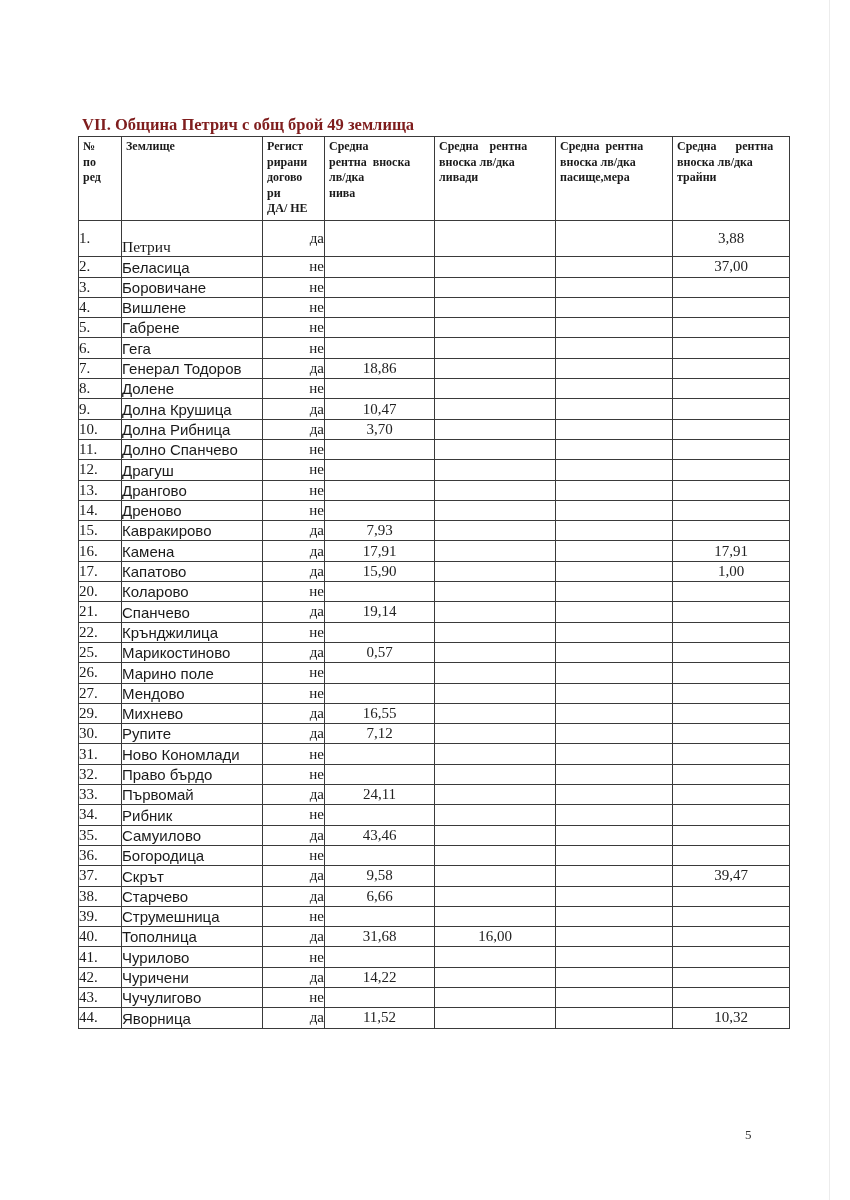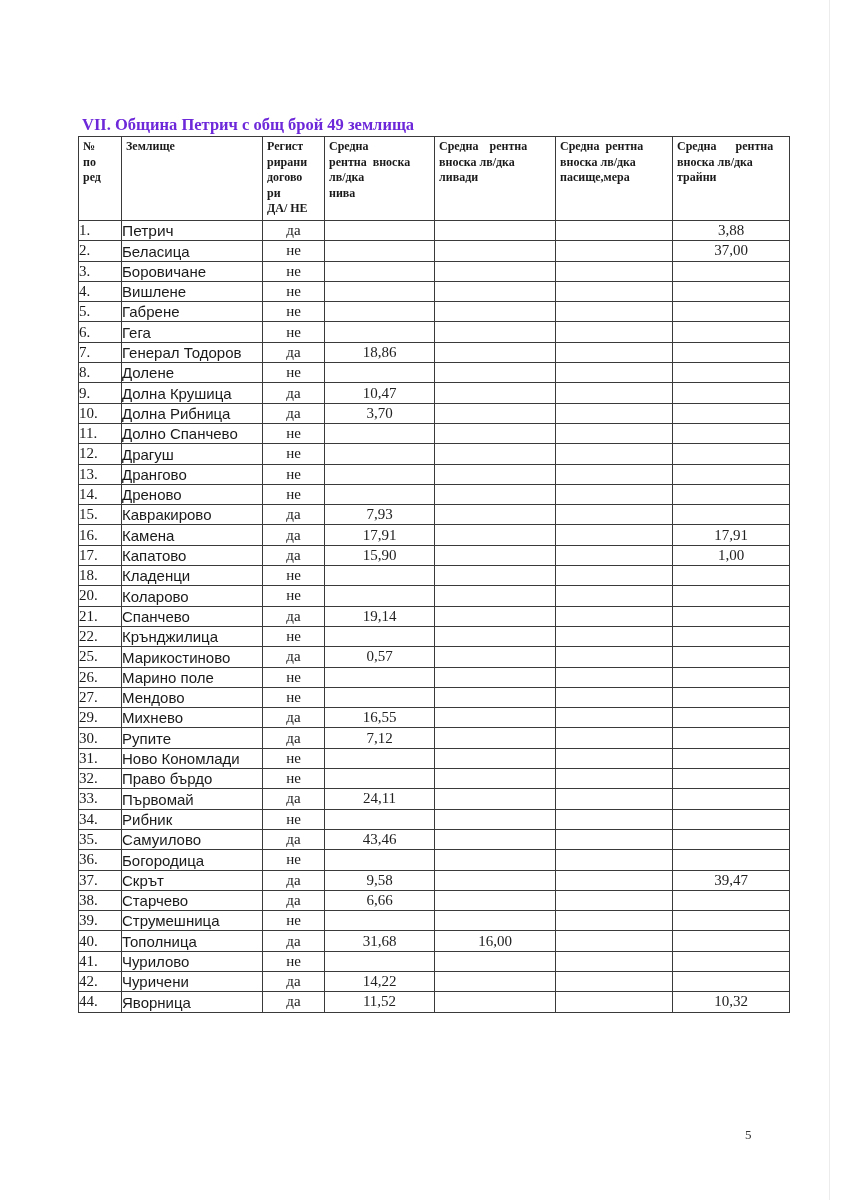--- a/index.html
+++ b/index.html
@@ -25,21 +25,21 @@
   }
   .title {
     position: absolute;
     left: 82px;
     top: 116px;
     font-family: "Liberation Serif", serif;
     font-weight: bold;
     font-size: 16.5px;
     line-height: 18px;
     white-space: nowrap;
-    color: #6d28d9;
+    color: #7f1d1d;
   }
   table.grid {
     position: absolute;
     left: 78px;
     top: 136px;
     border-collapse: collapse;
     table-layout: fixed;
     width: 711px;
   }
   table.grid td, table.grid th {
@@ -74,29 +74,29 @@
   }
   td.c-name {
     font-family: "Liberation Sans", sans-serif;
     font-size: 13.5px;
     padding-left: 6px;
     padding-top: 2px;
     line-height: 17px;
     vertical-align: bottom;
   }
   td.c-name.serif-name {
-    font-family: Liberation Sans, sans-serif;
+    font-family: Liberation Serif, serif;
     font-size: 15.5px;
     vertical-align: middle;
-    padding-top: 0;
+    padding-top: 16px;
   }
   td.c-reg {
     font-family: "Liberation Serif", serif;
     font-size: 14.5px;
-    text-align: center;
+    text-align: right;
   }
   td.c-val {
     font-family: "Liberation Serif", serif;
     font-size: 15px;
     text-align: center;
     color: #222;
   }
   .page-number {
     position: absolute;
     left: 745px;
@@ -309,29 +309,20 @@
       <tr>
         <td class="c-num">17.</td>
         <td class="c-name">Капатово</td>
         <td class="c-reg">да</td>
         <td class="c-val">15,90</td>
         <td class="c-val"></td>
         <td class="c-val"></td>
         <td class="c-val">1,00</td>
       </tr>
       <tr>
-        <td class="c-num">18.</td>
-        <td class="c-name">Кладенци</td>
-        <td class="c-reg">не</td>
-        <td class="c-val"></td>
-        <td class="c-val"></td>
-        <td class="c-val"></td>
-        <td class="c-val"></td>
-      </tr>
-      <tr>
         <td class="c-num">20.</td>
         <td class="c-name">Коларово</td>
         <td class="c-reg">не</td>
         <td class="c-val"></td>
         <td class="c-val"></td>
         <td class="c-val"></td>
         <td class="c-val"></td>
       </tr>
       <tr>
         <td class="c-num">21.</td>
@@ -493,20 +484,29 @@
         <td class="c-val"></td>
         <td class="c-val"></td>
         <td class="c-val"></td>
         <td class="c-val"></td>
       </tr>
       <tr>
         <td class="c-num">42.</td>
         <td class="c-name">Чуричени</td>
         <td class="c-reg">да</td>
         <td class="c-val">14,22</td>
+        <td class="c-val"></td>
+        <td class="c-val"></td>
+        <td class="c-val"></td>
+      </tr>
+      <tr>
+        <td class="c-num">43.</td>
+        <td class="c-name">Чучулигово</td>
+        <td class="c-reg">не</td>
+        <td class="c-val"></td>
         <td class="c-val"></td>
         <td class="c-val"></td>
         <td class="c-val"></td>
       </tr>
       <tr>
         <td class="c-num">44.</td>
         <td class="c-name">Яворница</td>
         <td class="c-reg">да</td>
         <td class="c-val">11,52</td>
         <td class="c-val"></td>

